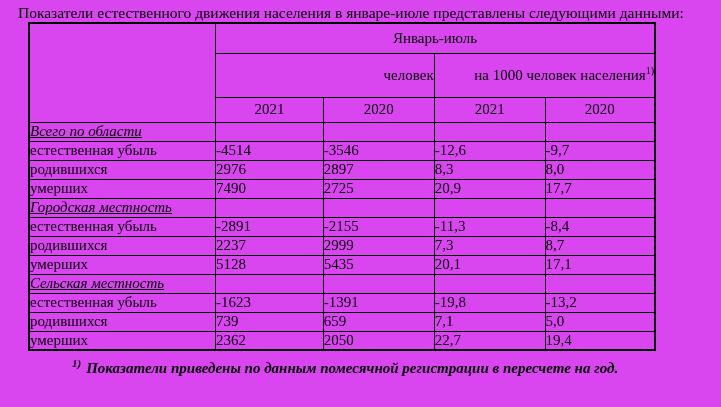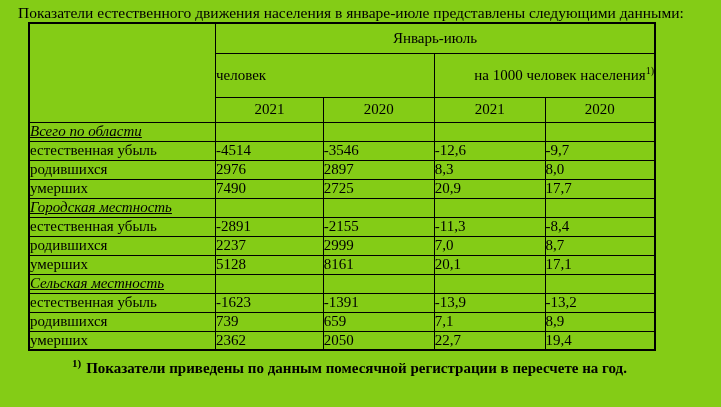--- a/index.html
+++ b/index.html
@@ -6,21 +6,21 @@
     margin: 0;
     padding: 0;
     background: #ffffff;
     color: #000000;
     font-family: "Liberation Serif", "DejaVu Serif", serif;
   }
   .page {
     position: relative;
     width: 721px;
     height: 407px;
-    background: #84cc16;
+    background: #d946ef;
     overflow: hidden;
   }
   .title {
     position: absolute;
     left: 18px;
     top: 3px;
     width: 700px;
     font-size: 15.5px;
     line-height: 19px;
     white-space: nowrap;
@@ -41,32 +41,33 @@
     padding: 0;
     vertical-align: middle;
     overflow: hidden;
   }
   tr.row-a { height: 30px; }
   tr.row-b { height: 44px; }
   tr.row-c { height: 25px; }
   tr.row-section { height: 19px; text-decoration: underline; }
   tr.row-data { height: 19px; }
   td.hdr-period { text-align: center; margin-top: 40px; }
-  td.hdr-unit1 { text-align: left; vertical-align: top; padding-top: 6px; }
+  td.hdr-unit1 { text-align: right; vertical-align: top; padding-top: 6px; }
   td.hdr-unit2 { text-align: right; vertical-align: top; padding-top: 14px; }
   td.hdr-year { text-align: center; margin-top: 39px; }
   td.lbl { padding-left: 8px; text-align: left; margin-top: 32px; }
   td.cat { padding-left: 8px; text-align: left; font-style: italic; }
   td.num { text-align: left; }
   sup.hdr-sup { font-size: 10px; line-height: 0; }
   .footnote {
     position: absolute;
     left: 72px;
     top: 360px;
     font-size: 15px;
+    font-style: italic;
     font-weight: bold;
     white-space: nowrap;
   }
   .footnote .fn-marker {
     font-size: 11px;
     vertical-align: super;
     line-height: 0;
     margin-right: 5px;
   }
 </style>
@@ -141,51 +142,51 @@
         <td class="lbl">естественная убыль</td>
         <td class="num">-2891</td>
         <td class="num">-2155</td>
         <td class="num">-11,3</td>
         <td class="num">-8,4</td>
       </tr>
       <tr class="row-data">
         <td class="lbl">родившихся</td>
         <td class="num">2237</td>
         <td class="num">2999</td>
-        <td class="num">7,0</td>
+        <td class="num">7,3</td>
         <td class="num">8,7</td>
       </tr>
       <tr class="row-data">
         <td class="lbl">умерших</td>
         <td class="num">5128</td>
-        <td class="num">8161</td>
+        <td class="num">5435</td>
         <td class="num">20,1</td>
         <td class="num">17,1</td>
       </tr>
 
       <tr class="row-section">
         <td class="cat">Сельская местность</td>
         <td></td>
         <td></td>
         <td></td>
         <td></td>
       </tr>
       <tr class="row-data">
         <td class="lbl">естественная убыль</td>
         <td class="num">-1623</td>
         <td class="num">-1391</td>
-        <td class="num">-13,9</td>
+        <td class="num">-19,8</td>
         <td class="num">-13,2</td>
       </tr>
       <tr class="row-data">
         <td class="lbl">родившихся</td>
         <td class="num">739</td>
         <td class="num">659</td>
         <td class="num">7,1</td>
-        <td class="num">8,9</td>
+        <td class="num">5,0</td>
       </tr>
       <tr class="row-data">
         <td class="lbl">умерших</td>
         <td class="num">2362</td>
         <td class="num">2050</td>
         <td class="num">22,7</td>
         <td class="num">19,4</td>
       </tr>
     </tbody>
   </table>

